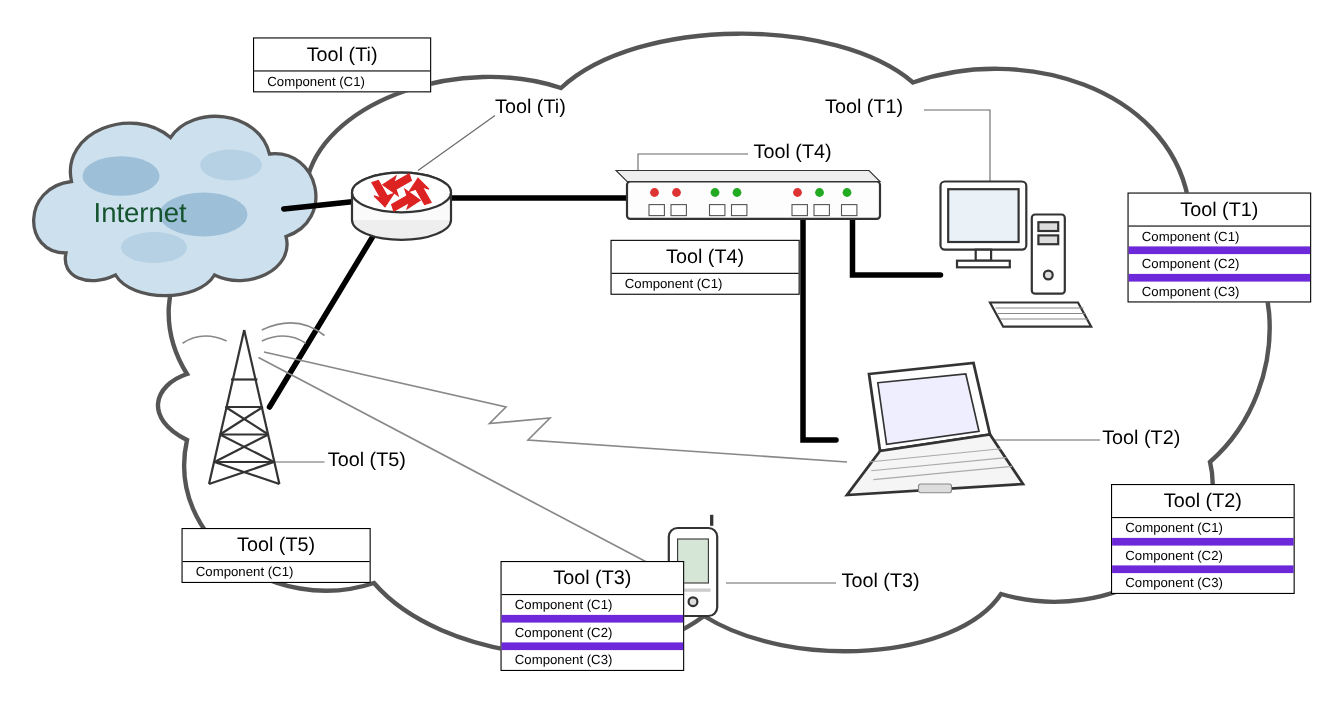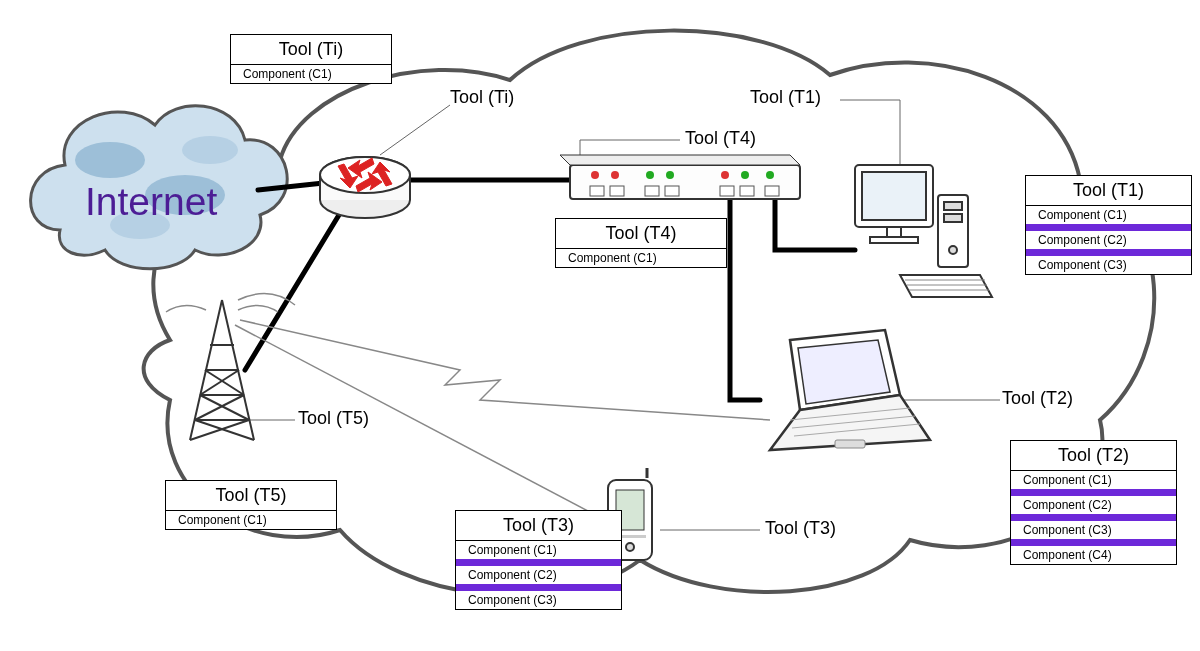--- a/index.html
+++ b/index.html
@@ -12,22 +12,22 @@
     background: #fff;
     overflow: hidden;
   }
   .label {
     position: absolute;
     font-size: 18px;
     color: #000;
     white-space: nowrap;
   }
   .big-label {
-    font-size: 39px;
-    color: #4c1d95;
+    font-size: 25px;
+    color: #14532d;
   }
   .box {
     position: absolute;
     border: 1px solid #000;
     background: #fff;
     font-size: 16px;
   }
   .box .title {
     padding: 4px 16px;
     border-bottom: 1px solid #000;
@@ -227,21 +227,20 @@
   <div class="row">Component (C1)</div>
   <div class="row">Component (C2)</div>
   <div class="row">Component (C3)</div>
 </div>
 
 <div class="box" style="left:1010px; top:440px; width:165px;">
   <div class="title">Tool (T2)</div>
   <div class="row">Component (C1)</div>
   <div class="row">Component (C2)</div>
   <div class="row">Component (C3)</div>
-  <div class="row">Component (C4)</div>
 </div>
 
 <div class="box" style="left:455px; top:510px; width:165px;">
   <div class="title">Tool (T3)</div>
   <div class="row">Component (C1)</div>
   <div class="row">Component (C2)</div>
   <div class="row">Component (C3)</div>
 </div>
 
 <div class="box" style="left:165px; top:480px; width:170px;">

